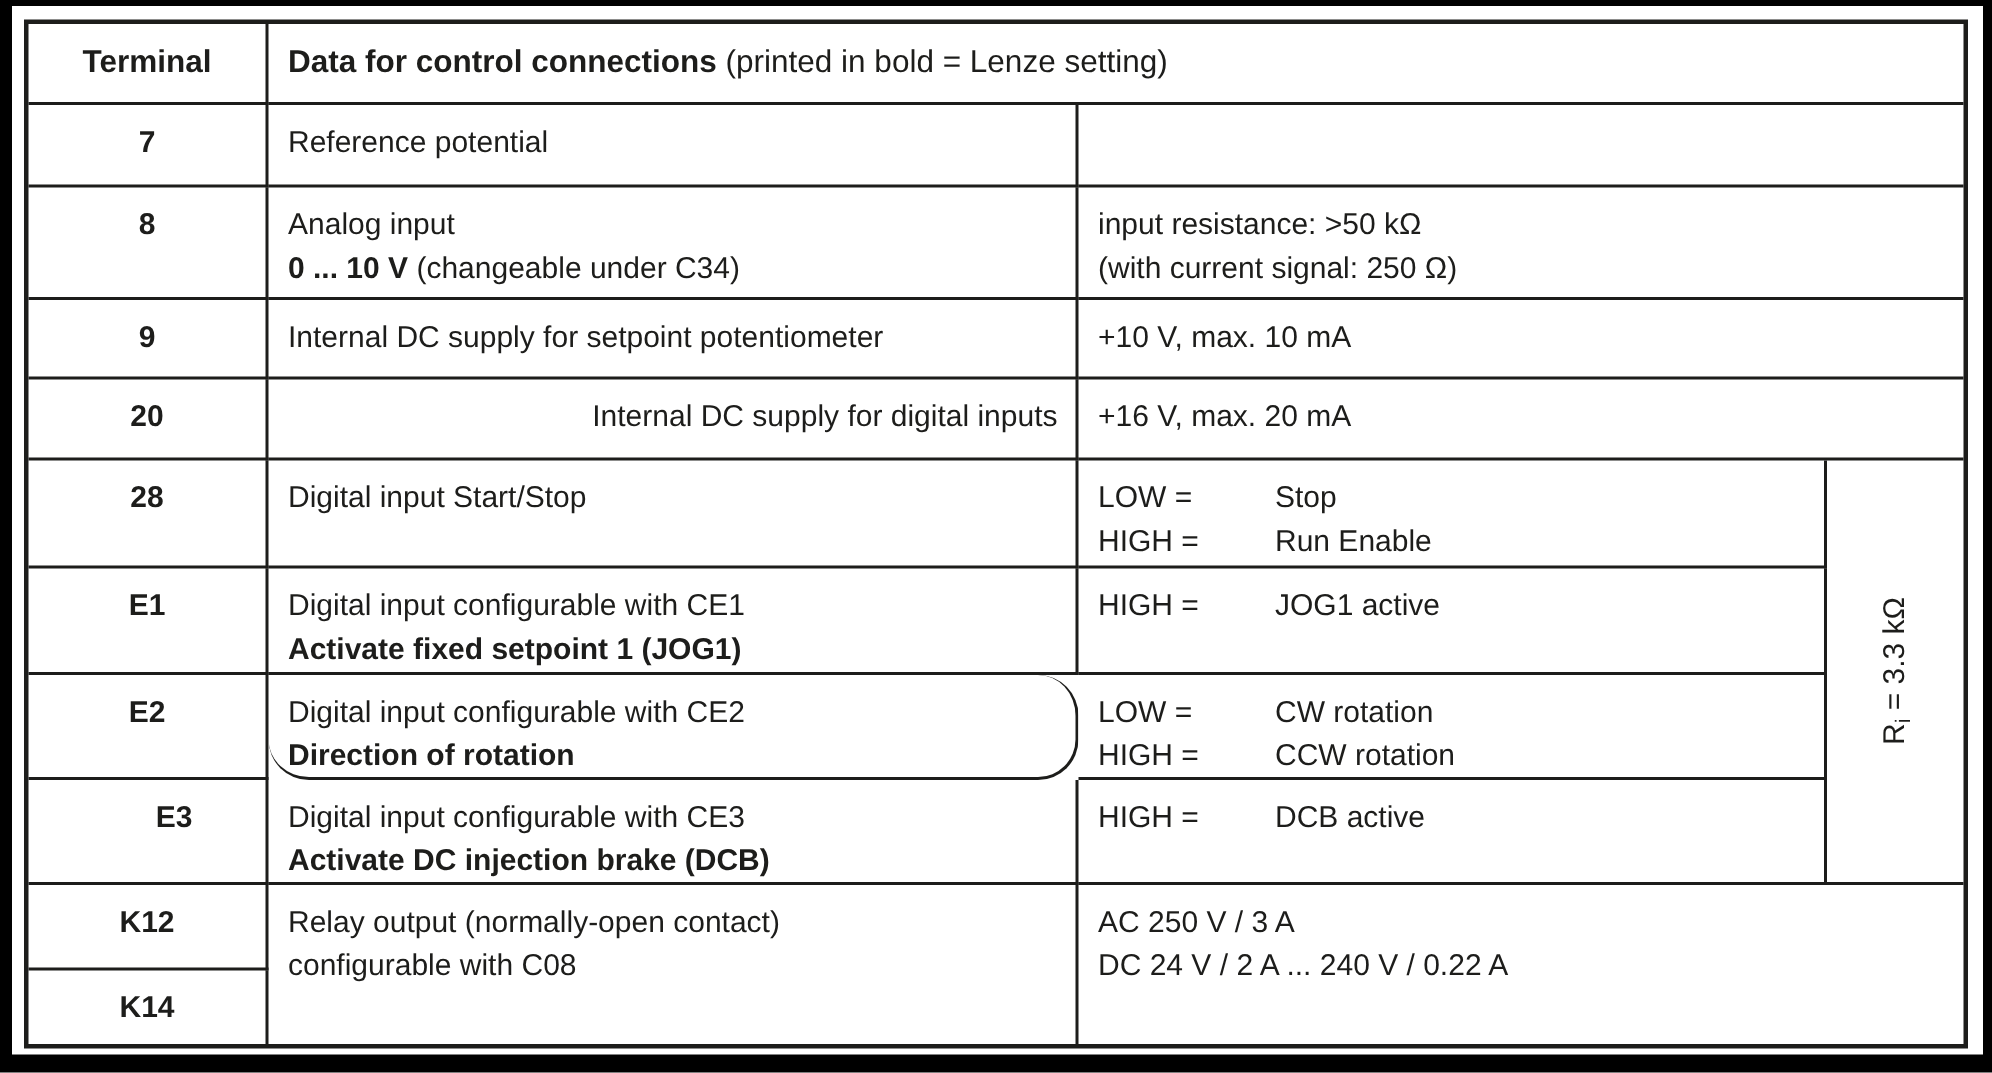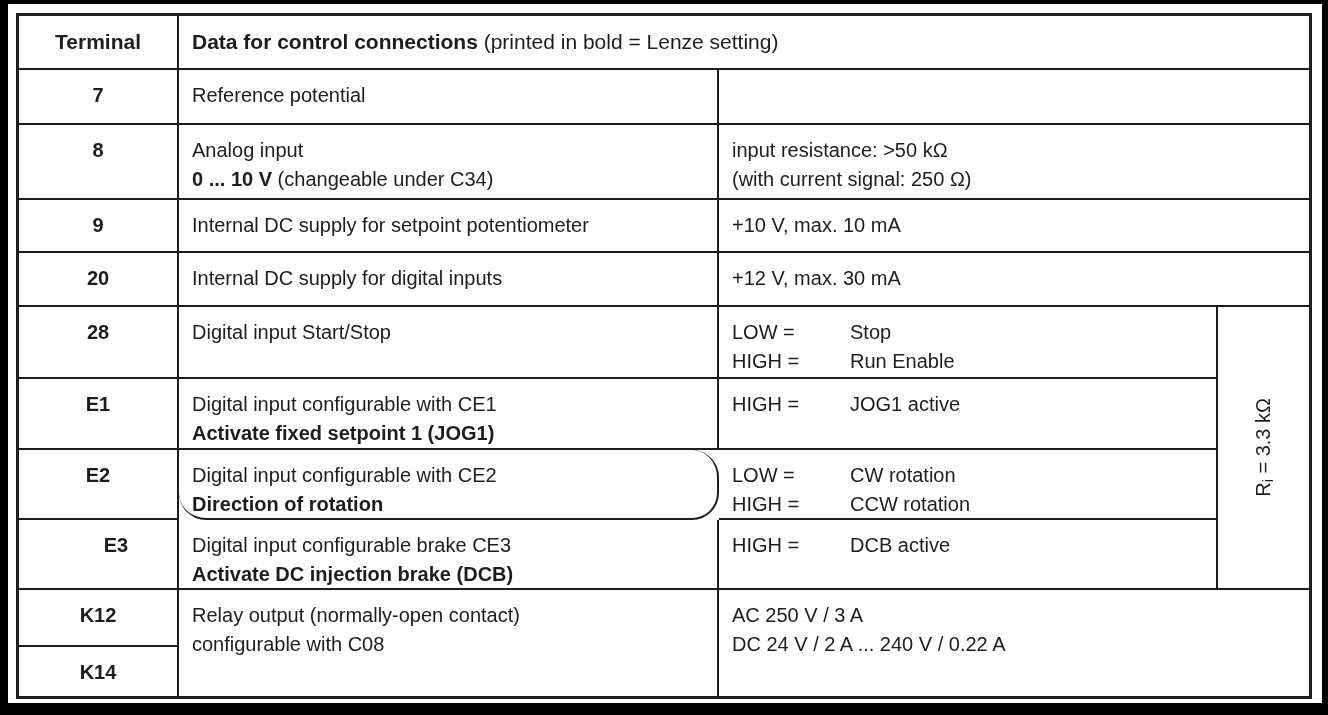--- a/index.html
+++ b/index.html
@@ -63,21 +63,21 @@
     white-space: nowrap;
   }
   .vertical-text sub { font-size: 14px; line-height: 0; }
 
   
   #h-term  { grid-area: 1 / 1 / 2 / 2; }
   #h-title { grid-area: 1 / 2 / 2 / 5; }
   #t7  { grid-area: 2 / 1; } #d7  { grid-area: 2 / 2; } #s7  { grid-area: 2 / 3 / 3 / 5; }
   #t8  { grid-area: 3 / 1; } #d8  { grid-area: 3 / 2; } #s8  { grid-area: 3 / 3 / 4 / 5; }
   #t9  { grid-area: 4 / 1; } #d9  { grid-area: 4 / 2; } #s9  { grid-area: 4 / 3 / 5 / 5; }
-  #t20 { grid-area: 5 / 1; } #d20 { grid-area: 5 / 2; } #s20 { grid-area: 5 / 3 / 6 / 5; }
+  #t20 { grid-area: 5 / 1; } #d20 { grid-area: 5 / 2; text-align: right; } #s20 { grid-area: 5 / 3 / 6 / 5; }
   #t28 { grid-area: 6 / 1; } #d28 { grid-area: 6 / 2; } #s28 { grid-area: 6 / 3 / 7 / 4; }
   #side-note-cell { grid-area: 6 / 4 / 10 / 5; }
   #tE1 { grid-area: 7 / 1; text-align: center; } #dE1 { grid-area: 7 / 2; } #sE1 { grid-area: 7 / 3 / 8 / 4; }
   #tE2 { grid-area: 8 / 1; } #dE2 { grid-area: 8 / 2; border-radius: 27px; } #sE2 { grid-area: 8 / 3 / 9 / 4; }
   #tE3 { grid-area: 9 / 1; padding-left: 36px; } #dE3 { grid-area: 9 / 2; } #sE3 { grid-area: 9 / 3 / 10 / 4; }
   #tK12 { grid-area: 10 / 1; }
   #tK14 { grid-area: 11 / 1; }
   #dK { grid-area: 10 / 2 / 12 / 3; }
   #sK { grid-area: 10 / 3 / 12 / 5; }
 </style>
@@ -107,21 +107,21 @@
       <div>input resistance: &gt;50 kΩ</div>
       <div>(with current signal: 250 Ω)</div>
     </div>
 
     <div class="cell term" id="t9"><span>9</span></div>
     <div class="cell" id="d9"><span>Internal DC supply for setpoint potentiometer</span></div>
     <div class="cell no-right" id="s9"><span>+10 V, max. 10 mA</span></div>
 
     <div class="cell term" id="t20"><span>20</span></div>
     <div class="cell" id="d20"><span>Internal DC supply for digital inputs</span></div>
-    <div class="cell no-right" id="s20"><span>+12 V, max. 30 mA</span></div>
+    <div class="cell no-right" id="s20"><span>+16 V, max. 20 mA</span></div>
 
     <div class="cell term" id="t28"><span>28</span></div>
     <div class="cell" id="d28"><span>Digital input Start/Stop</span></div>
     <div class="cell" id="s28">
       <div class="lvl-row">
         <span class="lvl-label">LOW =</span>
         <span class="lvl-value">Stop</span>
       </div>
       <div class="lvl-row">
         <span class="lvl-label">HIGH =</span>
@@ -156,21 +156,21 @@
         <span class="lvl-value">CW rotation</span>
       </div>
       <div class="lvl-row">
         <span class="lvl-label">HIGH =</span>
         <span class="lvl-value">CCW rotation</span>
       </div>
     </div>
 
     <div class="cell term" id="tE3"><span>E3</span></div>
     <div class="cell" id="dE3">
-      <div>Digital input configurable brake CE3</div>
+      <div>Digital input configurable with CE3</div>
       <div class="b">Activate DC injection brake (DCB)</div>
     </div>
     <div class="cell" id="sE3">
       <div class="lvl-row">
         <span class="lvl-label">HIGH =</span>
         <span class="lvl-value">DCB active</span>
       </div>
     </div>
 
     <div class="cell term" id="tK12"><span>K12</span></div>

